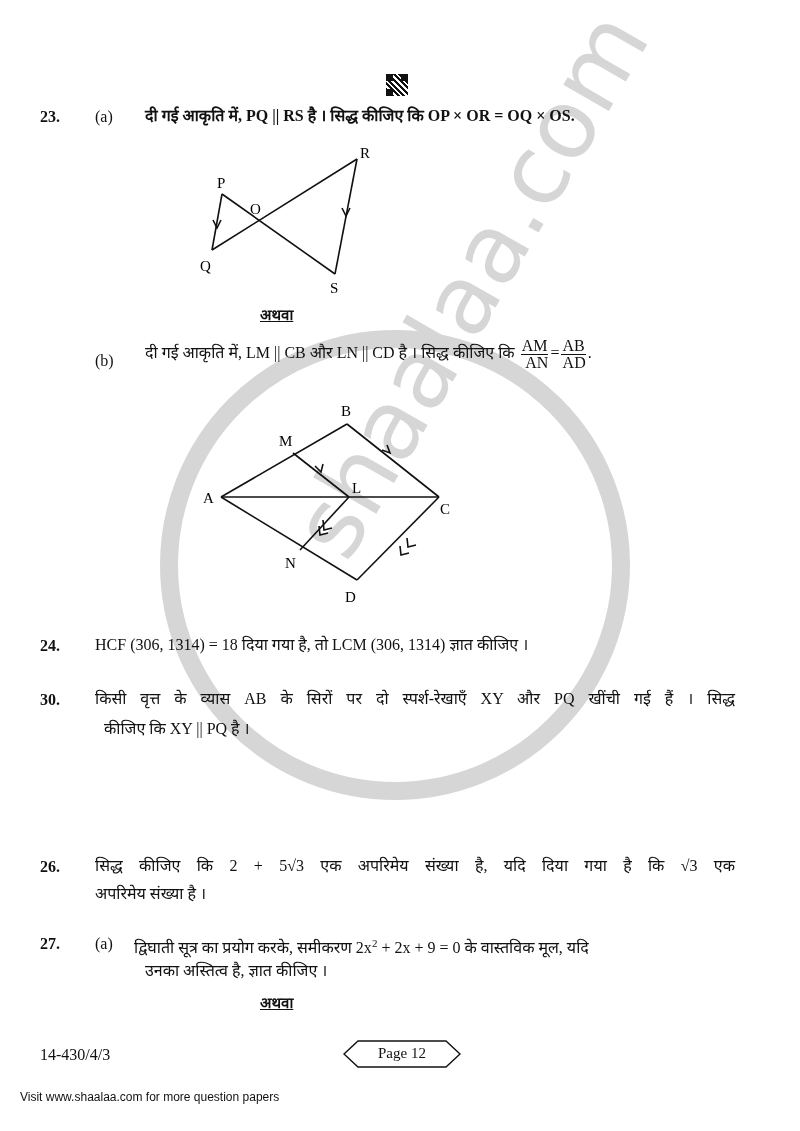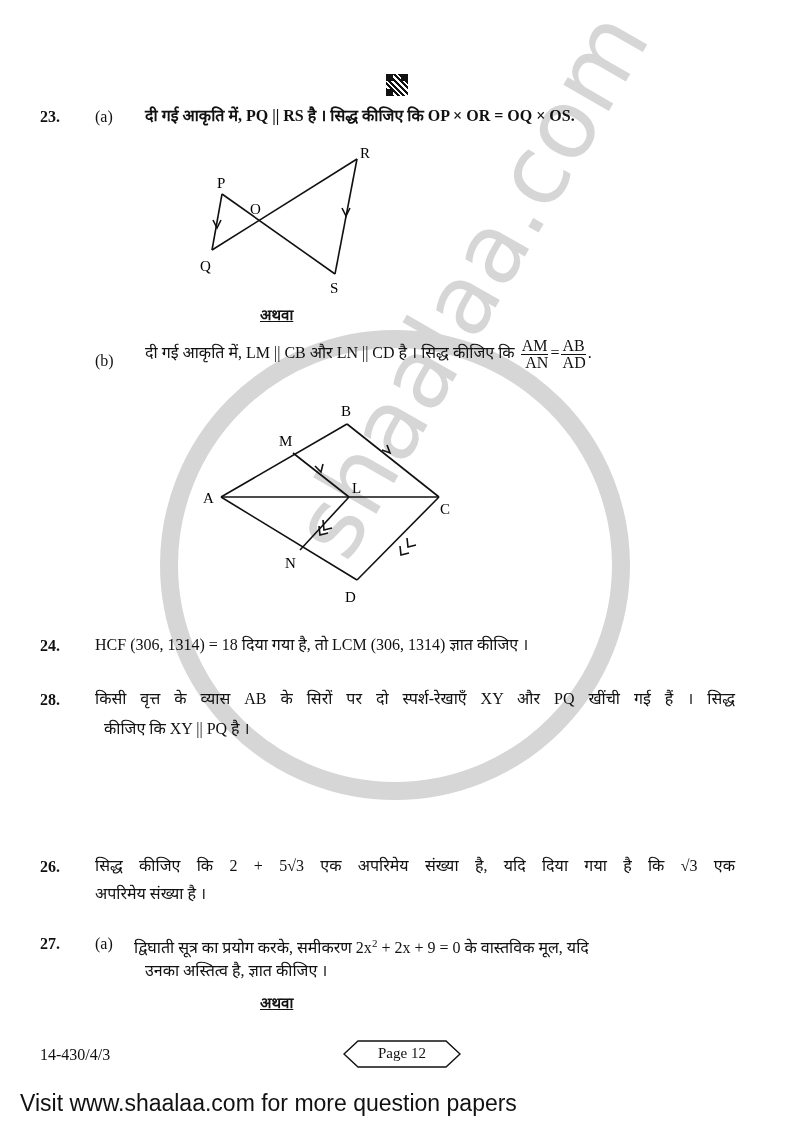--- a/index.html
+++ b/index.html
@@ -19,21 +19,21 @@
   .qr { position: absolute; left: 386px; top: 74px; width: 22px; height: 22px;
         background:
           linear-gradient(#111,#111) 0 0/7px 7px no-repeat,
           linear-gradient(#111,#111) 15px 0/7px 7px no-repeat,
           linear-gradient(#111,#111) 0 15px/7px 7px no-repeat,
           repeating-linear-gradient(45deg,#111 0 2px,#fff 2px 4px);
         }
   .page-badge { position: absolute; left: 343px; top: 1040px; width: 118px; height: 28px; }
   .page-badge svg { position: absolute; left: 0; top: 0; }
   .page-badge span { position: absolute; left: 0; top: 5px; width: 118px; text-align: center; font-size: 15px; font-family: "Liberation Serif", serif; }
-  .footer { position: absolute; left: 20px; top: 1090px; font-family: "Liberation Sans", sans-serif; font-size: 23px; color: #111; }
+  .footer { position: absolute; left: 20px; top: 1090px; font-family: "Liberation Sans", sans-serif; font-size: 12px; color: #111; }
 </style>
 </head>
 <body>
 
 <div class="watermark"></div>
 <div class="wm-text">shaalaa.com</div>
 
 <div class="qr"></div>
 
 <div class="abs qnum" style="left:40px; top:108px;">23.</div>
@@ -85,21 +85,21 @@
   <text x="245" y="124" font-size="15" font-family="Liberation Serif, serif">C</text>
   <text x="150" y="212" font-size="15" font-family="Liberation Serif, serif">D</text>
   <text x="157" y="103" font-size="15" font-family="Liberation Serif, serif">L</text>
   <text x="84" y="56" font-size="15" font-family="Liberation Serif, serif">M</text>
   <text x="90" y="178" font-size="15" font-family="Liberation Serif, serif">N</text>
 </svg>
 
 <div class="abs qnum" style="left:40px; top:637px;">24.</div>
 <div class="abs txt" style="left:95px; top:631px;">HCF (306, 1314) = 18 दिया गया है, तो LCM (306, 1314) ज्ञात कीजिए ।</div>
 
-<div class="abs qnum" style="left:40px; top:691px;">28.</div>
+<div class="abs qnum" style="left:40px; top:691px;">30.</div>
 <div class="abs txt" style="left:95px; top:685px; width:640px; text-align:justify; text-align-last:justify;">किसी वृत्त के व्यास AB के सिरों पर दो स्पर्श-रेखाएँ XY और PQ खींची गई हैं । सिद्ध</div>
 <div class="abs txt" style="left:104px; top:715px;">कीजिए कि XY || PQ है ।</div>
 
 <div class="abs ath" style="left:372px; top:768px;"></div>
 <div class="abs italic" style="left:40px; top:805px;"></div>
 <div class="abs italic" style="left:676px; top:805px;"></div>
 
 <div class="abs qnum" style="left:40px; top:858px;">26.</div>
 <div class="abs txt" style="left:95px; top:852px; width:640px; text-align:justify; text-align-last:justify;">सिद्ध कीजिए कि 2 + 5√3 एक अपरिमेय संख्या है, यदि दिया गया है कि √3 एक</div>
 <div class="abs txt" style="left:95px; top:880px;">अपरिमेय संख्या है ।</div>

